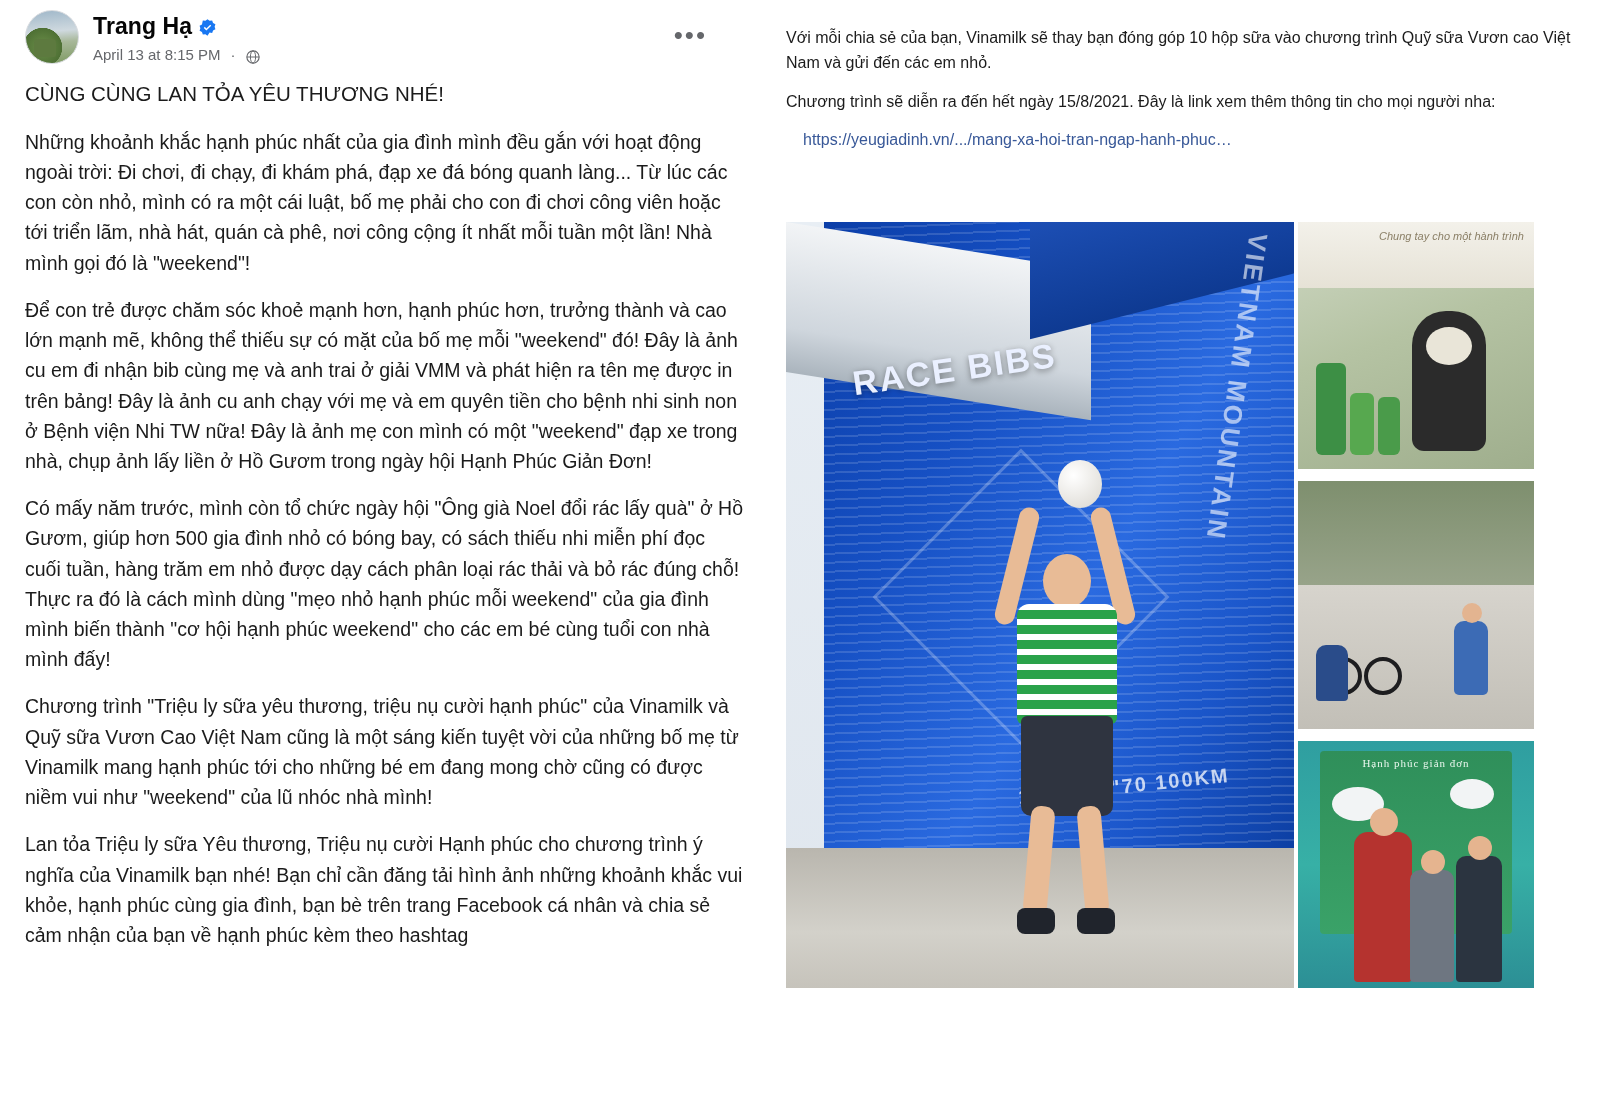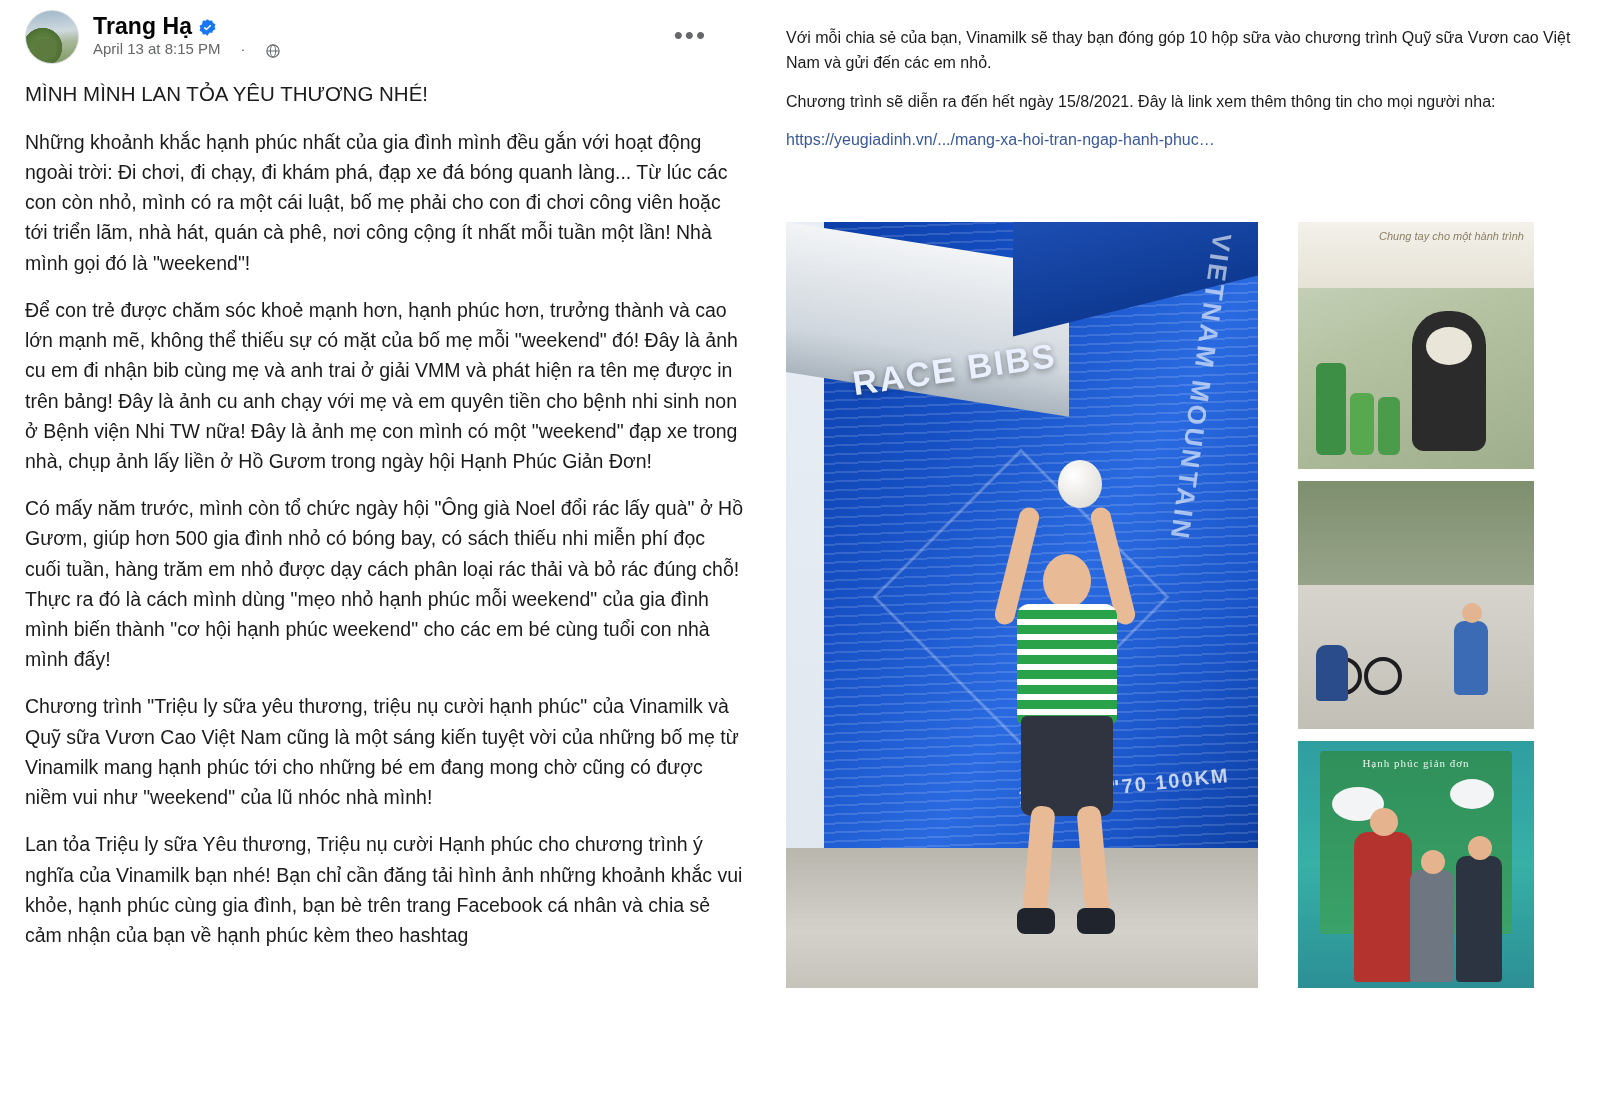--- a/index.html
+++ b/index.html
@@ -69,21 +69,22 @@
   .verified {
     width: 19px;
     height: 19px;
     display: inline-block;
     position: relative;
     top: 1px;
   }
   .meta-row {
     display: flex;
     align-items: center;
-    gap: 20px;
+    gap: 10px;
+    margin-top: 6px;
   }
   .meta-text {
     font-size: 15px;
     color: #65676b;
   }
   .globe {
     width: 14px;
     height: 14px;
     display: inline-block;
     position: relative;
@@ -133,20 +134,21 @@
     color: #1b1b1b;
     font-size: 16px;
     line-height: 1.55;
   }
   .cont-text p { margin: 0 0 14px 0; }
   .link {
     color: #385898;
     text-decoration: none;
     word-break: break-all;
     cursor: pointer;
+    margin-left: 17px;
   }
 
   
   .photo-grid {
     position: absolute;
     left: 0;
     top: 222px;
     width: 748px;
     height: 766px;
     display: flex;
@@ -158,21 +160,20 @@
     height: 766px;
     overflow: hidden;
     background: #1a3c8c;
   }
   .photo-side {
     width: 236px;
     height: 766px;
     display: flex;
     flex-direction: column;
     gap: 12px;
-    margin-left: 36px;
   }
   .photo-side > div {
     width: 236px;
     height: 252.6px;
     overflow: hidden;
     position: relative;
   }
 
   
   .pm-sky {
@@ -421,21 +422,21 @@
               <line x1="1" y1="8" x2="15" y2="8" stroke="#65676b" stroke-width="1.1"></line>
             </svg>
           </span>
         </div>
       </div>
 
       <div class="dots">•••</div>
     </div>
 
     <div class="post-body">
-      <p class="post-title">MÌNH MÌNH LAN TỎA YÊU THƯƠNG NHÉ!</p>
+      <p class="post-title">CÙNG CÙNG LAN TỎA YÊU THƯƠNG NHÉ!</p>
       <p>Những khoảnh khắc hạnh phúc nhất của gia đình mình đều gắn với hoạt động ngoài trời: Đi chơi, đi chạy, đi khám phá, đạp xe đá bóng quanh làng... Từ lúc các con còn nhỏ, mình có ra một cái luật, bố mẹ phải cho con đi chơi công viên hoặc tới triển lãm, nhà hát, quán cà phê, nơi công cộng ít nhất mỗi tuần một lần! Nhà mình gọi đó là "weekend"!</p>
       <p>Để con trẻ được chăm sóc khoẻ mạnh hơn, hạnh phúc hơn, trưởng thành và cao lớn mạnh mẽ, không thể thiếu sự có mặt của bố mẹ mỗi "weekend" đó! Đây là ảnh cu em đi nhận bib cùng mẹ và anh trai ở giải VMM và phát hiện ra tên mẹ được in trên bảng! Đây là ảnh cu anh chạy với mẹ và em quyên tiền cho bệnh nhi sinh non ở Bệnh viện Nhi TW nữa! Đây là ảnh mẹ con mình có một "weekend" đạp xe trong nhà, chụp ảnh lấy liền ở Hồ Gươm trong ngày hội Hạnh Phúc Giản Đơn!</p>
       <p>Có mấy năm trước, mình còn tổ chức ngày hội "Ông già Noel đổi rác lấy quà" ở Hồ Gươm, giúp hơn 500 gia đình nhỏ có bóng bay, có sách thiếu nhi miễn phí đọc cuối tuần, hàng trăm em nhỏ được dạy cách phân loại rác thải và bỏ rác đúng chỗ! Thực ra đó là cách mình dùng "mẹo nhỏ hạnh phúc mỗi weekend" của gia đình mình biến thành "cơ hội hạnh phúc weekend" cho các em bé cùng tuổi con nhà mình đấy!</p>
       <p>Chương trình "Triệu ly sữa yêu thương, triệu nụ cười hạnh phúc" của Vinamilk và Quỹ sữa Vươn Cao Việt Nam cũng là một sáng kiến tuyệt vời của những bố mẹ từ Vinamilk mang hạnh phúc tới cho những bé em đang mong chờ cũng có được niềm vui như "weekend" của lũ nhóc nhà mình!</p>
       <p>Lan tỏa Triệu ly sữa Yêu thương, Triệu nụ cười Hạnh phúc cho chương trình ý nghĩa của Vinamilk bạn nhé! Bạn chỉ cần đăng tải hình ảnh những khoảnh khắc vui khỏe, hạnh phúc cùng gia đình, bạn bè trên trang Facebook cá nhân và chia sẻ cảm nhận của bạn về hạnh phúc kèm theo hashtag</p>
       <div class="hashtags">
       </div>
     </div>
   </div>
 

